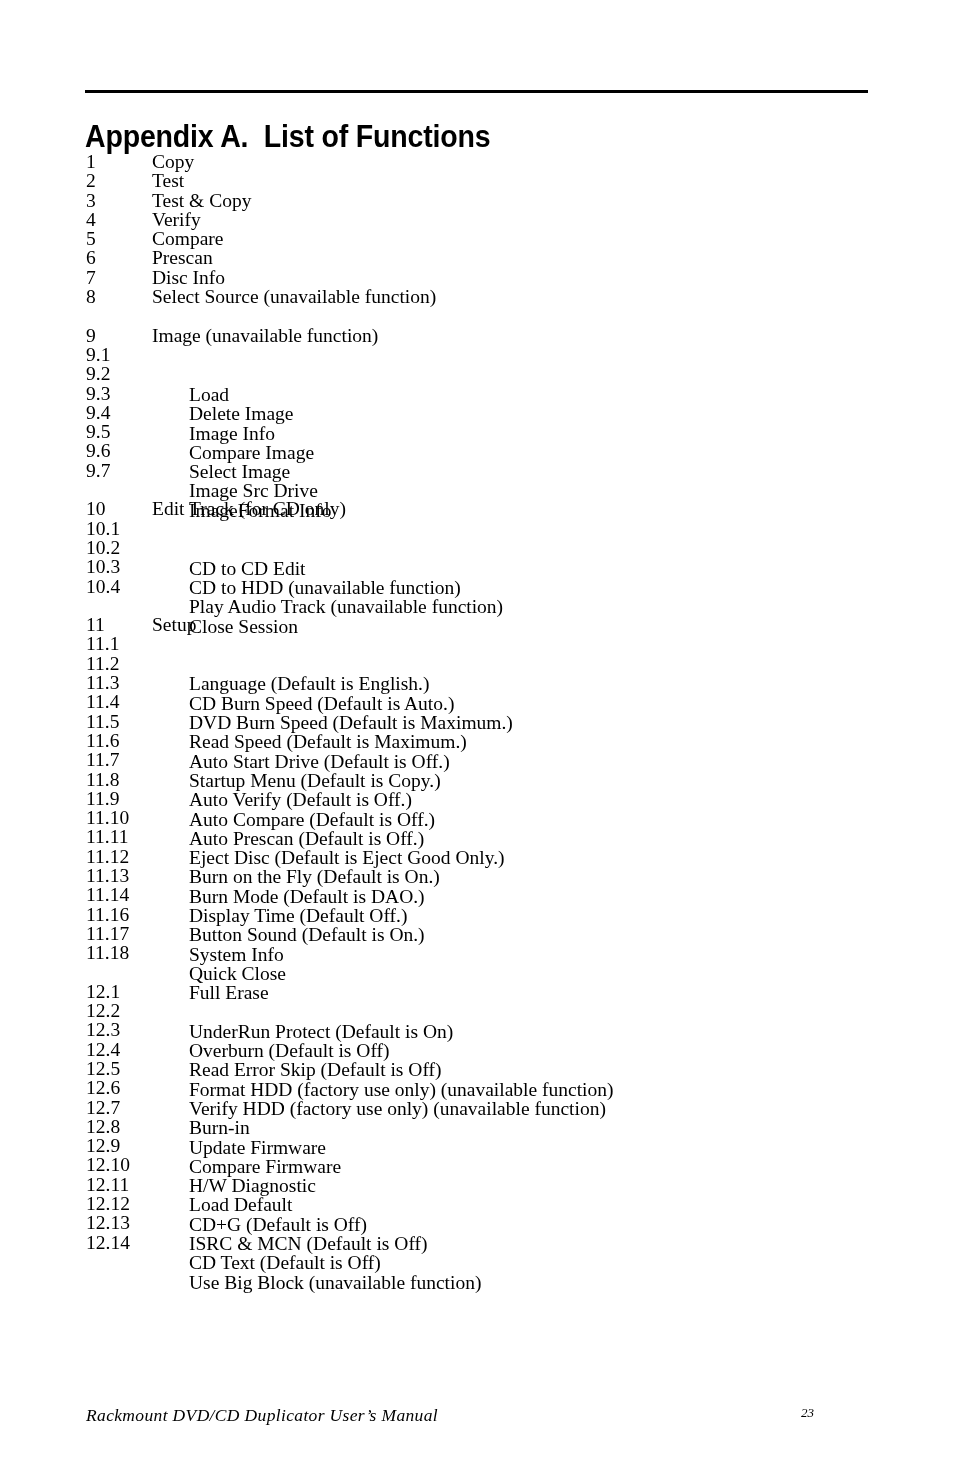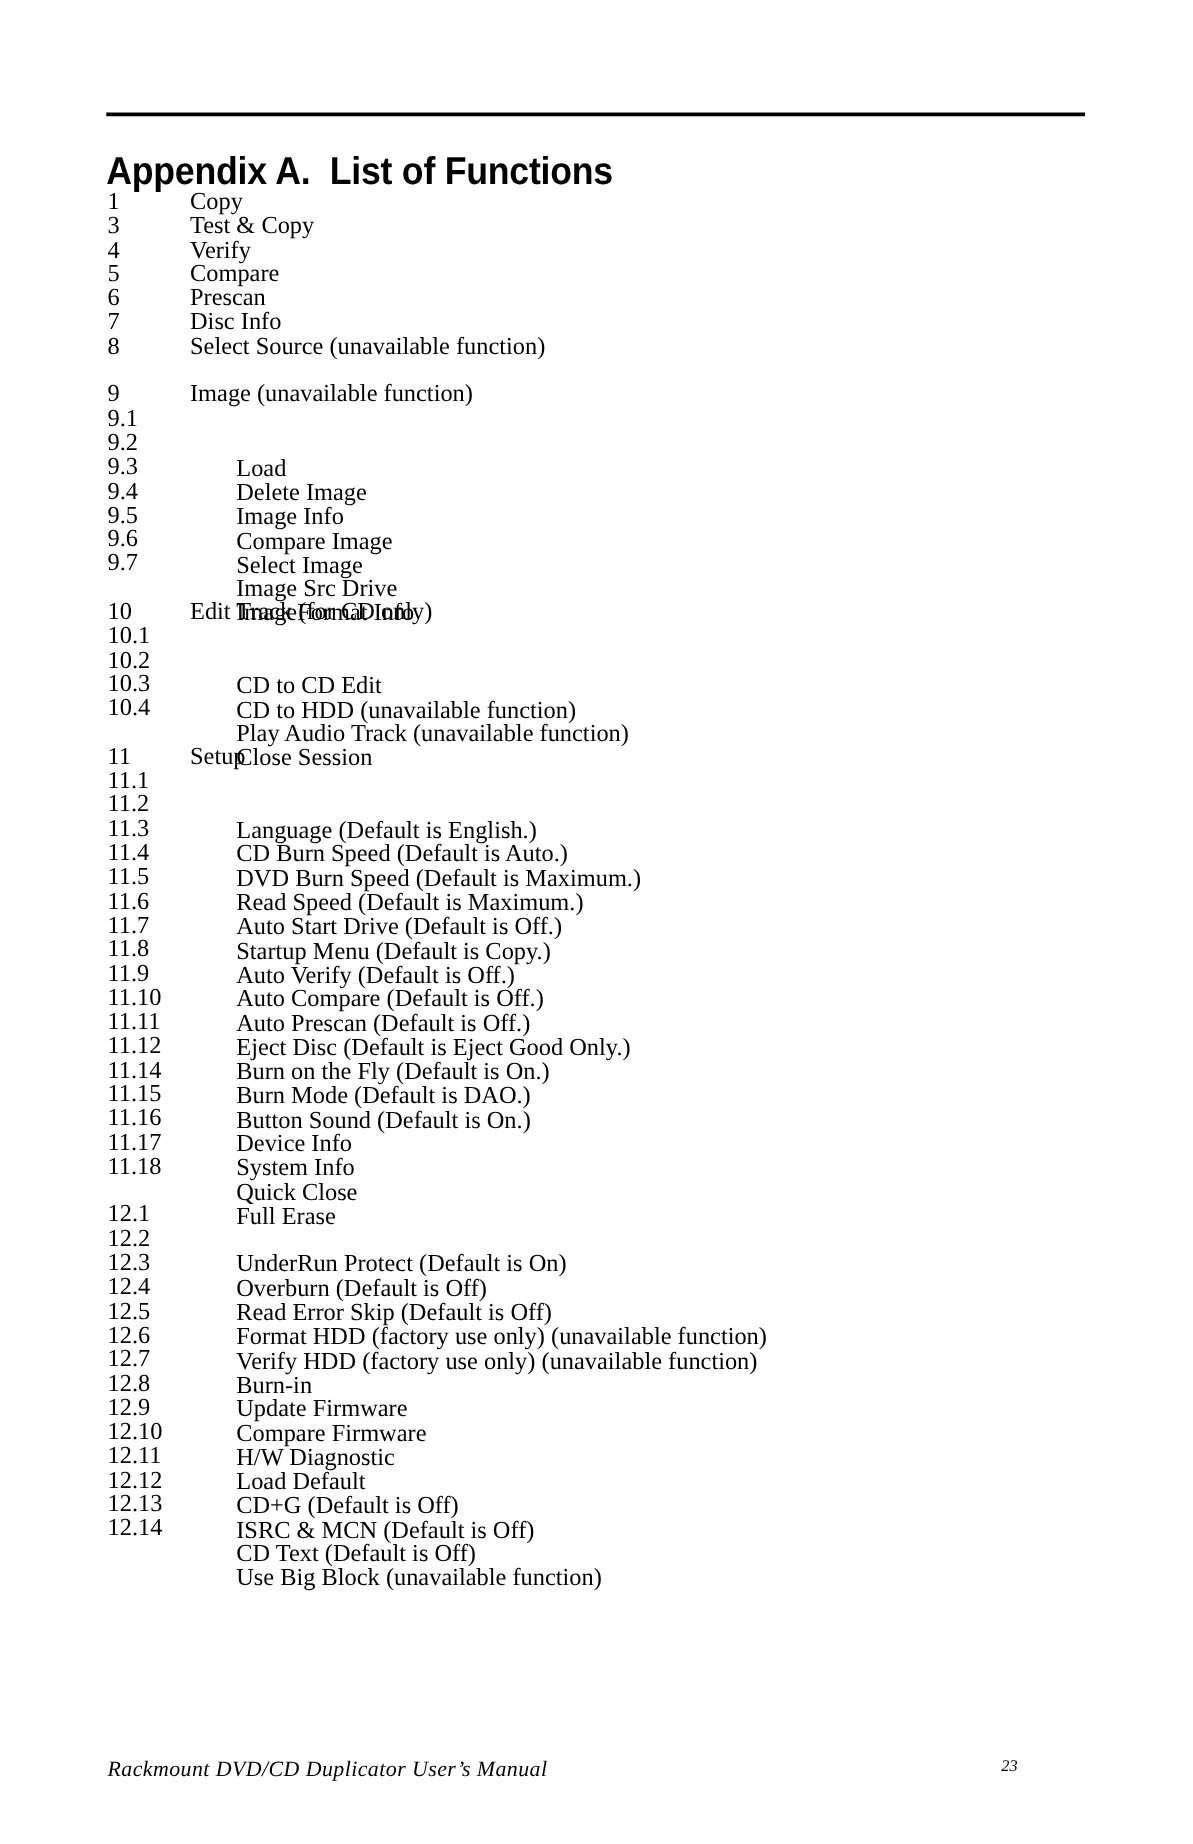--- a/index.html
+++ b/index.html
@@ -119,20 +119,21 @@
 
 <div class="page">
 
   <div class="header-rule"></div>
 
   <h1 class="page-title">Appendix A.  List of Functions</h1>
 
   <div class="list-body">
       <div class="group">
         <div class="row level-1"><span class="num">1</span><span class="label">Copy</span></div>
+        <div class="row level-1"><span class="num">2</span><span class="label">Test</span></div>
         <div class="row level-1"><span class="num">3</span><span class="label">Test &amp; Copy</span></div>
         <div class="row level-1"><span class="num">4</span><span class="label">Verify</span></div>
         <div class="row level-1"><span class="num">5</span><span class="label">Compare</span></div>
         <div class="row level-1"><span class="num">6</span><span class="label">Prescan</span></div>
         <div class="row level-1"><span class="num">7</span><span class="label">Disc Info</span></div>
         <div class="row level-1"><span class="num">8</span><span class="label">Select Source (unavailable function)</span></div>
       </div>
       <div class="group">
         <div class="row level-1"><span class="num">9</span><span class="label">Image (unavailable function)</span></div>
         <div class="row level-2"><span class="num">9.1</span><span class="label">Load</span></div>
@@ -157,22 +158,22 @@
         <div class="row level-2"><span class="num">11.3</span><span class="label">DVD Burn Speed (Default is Maximum.)</span></div>
         <div class="row level-2"><span class="num">11.4</span><span class="label">Read Speed (Default is Maximum.)</span></div>
         <div class="row level-2"><span class="num">11.5</span><span class="label">Auto Start Drive (Default is Off.)</span></div>
         <div class="row level-2"><span class="num">11.6</span><span class="label">Startup Menu (Default is Copy.)</span></div>
         <div class="row level-2"><span class="num">11.7</span><span class="label">Auto Verify (Default is Off.)</span></div>
         <div class="row level-2"><span class="num">11.8</span><span class="label">Auto Compare (Default is Off.)</span></div>
         <div class="row level-2"><span class="num">11.9</span><span class="label">Auto Prescan (Default is Off.)</span></div>
         <div class="row level-2"><span class="num">11.10</span><span class="label">Eject Disc (Default is Eject Good Only.)</span></div>
         <div class="row level-2"><span class="num">11.11</span><span class="label">Burn on the Fly (Default is On.)</span></div>
         <div class="row level-2"><span class="num">11.12</span><span class="label">Burn Mode (Default is DAO.)</span></div>
+        <div class="row level-2"><span class="num">11.13</span><span class="label">Display Time (Default Off.)</span></div>
         <div class="row level-2"><span class="num">11.14</span><span class="label">Button Sound (Default is On.)</span></div>
-        <div class="row level-2"><span class="num">11.15</span><span class="label">Device Info</span></div>
         <div class="row level-2"><span class="num">11.16</span><span class="label">System Info</span></div>
         <div class="row level-2"><span class="num">11.17</span><span class="label">Quick Close</span></div>
         <div class="row level-2"><span class="num">11.18</span><span class="label">Full Erase</span></div>
       </div>
       <div class="group">
         <div class="row level-2"><span class="num">12.1</span><span class="label">UnderRun Protect (Default is On)</span></div>
         <div class="row level-2"><span class="num">12.2</span><span class="label">Overburn (Default is Off)</span></div>
         <div class="row level-2"><span class="num">12.3</span><span class="label">Read Error Skip (Default is Off)</span></div>
         <div class="row level-2"><span class="num">12.4</span><span class="label">Format HDD (factory use only) (unavailable function)</span></div>
         <div class="row level-2"><span class="num">12.5</span><span class="label">Verify HDD (factory use only) (unavailable function)</span></div>

